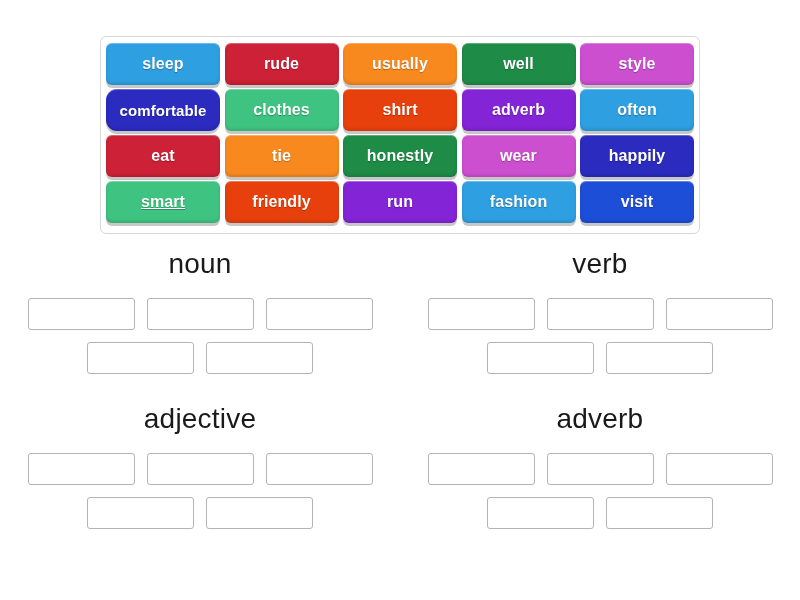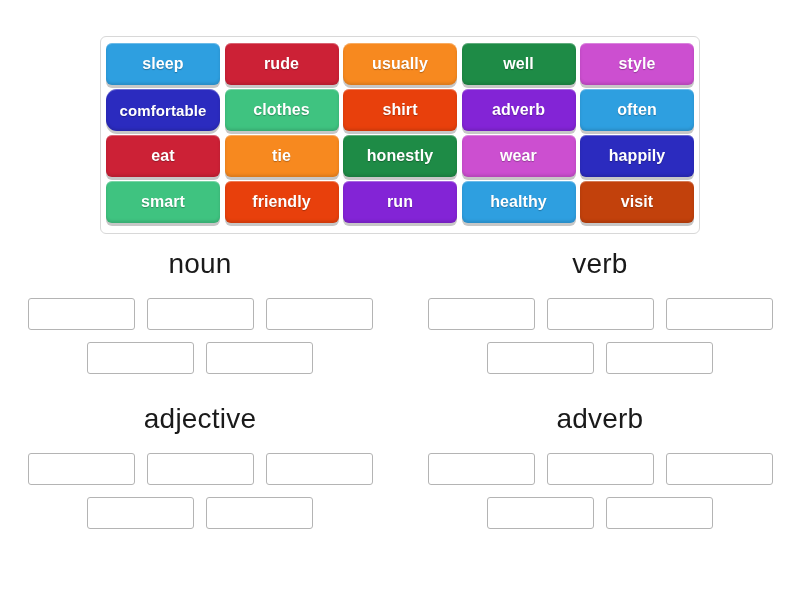--- a/index.html
+++ b/index.html
@@ -138,25 +138,25 @@
         <div class="tile" style="background: rgb(46, 159, 224);">often</div>
       </div>
       <div class="bank-row">
         <div class="tile" style="background: rgb(204, 33, 54);">eat</div>
         <div class="tile" style="background: rgb(247, 137, 31);">tie</div>
         <div class="tile" style="background: rgb(30, 139, 70);">honestly</div>
         <div class="tile" style="background: rgb(204, 79, 208);">wear</div>
         <div class="tile" style="background: rgb(43, 43, 191);">happily</div>
       </div>
       <div class="bank-row">
-        <div class="tile" style="background: rgb(63, 195, 128);">smart</div>
+        <div class="tile" style="background: rgb(63, 195, 128); text-decoration: underline;">smart</div>
         <div class="tile" style="background: rgb(232, 64, 12);">friendly</div>
         <div class="tile" style="background: rgb(131, 36, 214);">run</div>
-        <div class="tile" style="background: rgb(46, 159, 224);">healthy</div>
-        <div class="tile" style="background: #c2410c;">visit</div>
+        <div class="tile" style="background: rgb(46, 159, 224);">fashion</div>
+        <div class="tile" style="background: #1d4ed8;">visit</div>
       </div>
     </div>
 
   <div class="categories" id="categories">
       <div class="category">
         <div class="category-title">noun</div>
         <div class="slot-rows">
           <div class="slot-row">
             <div class="slot"></div>
             <div class="slot"></div>

